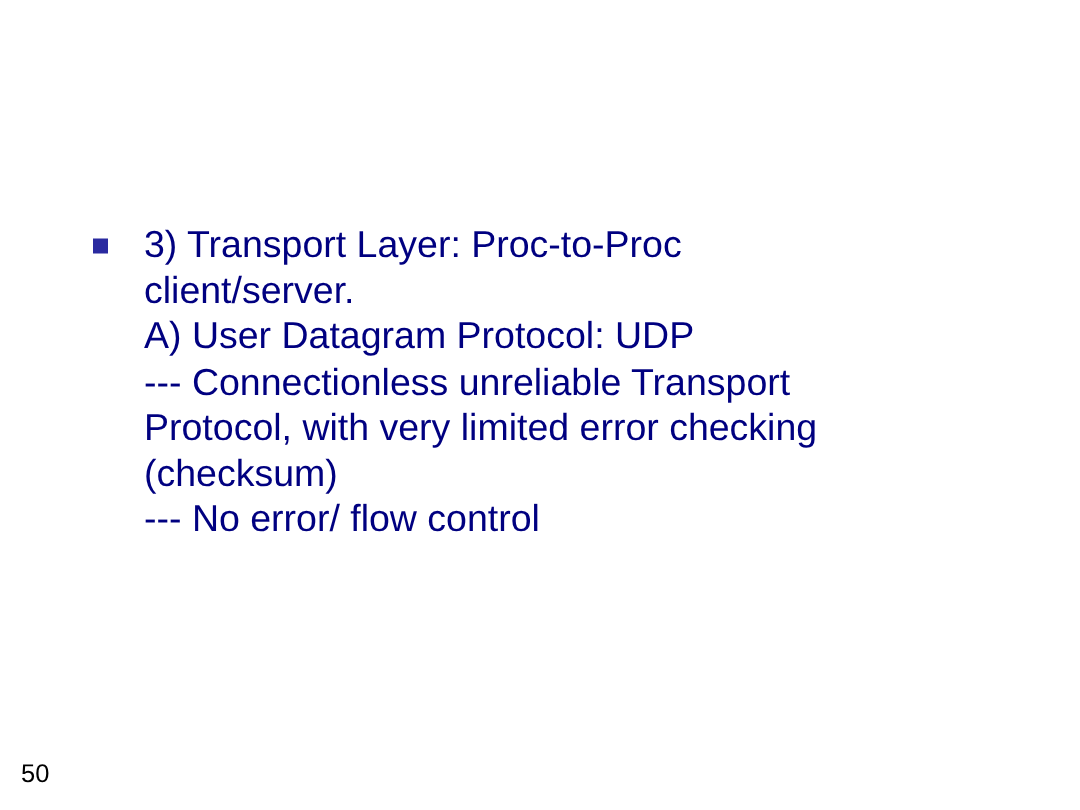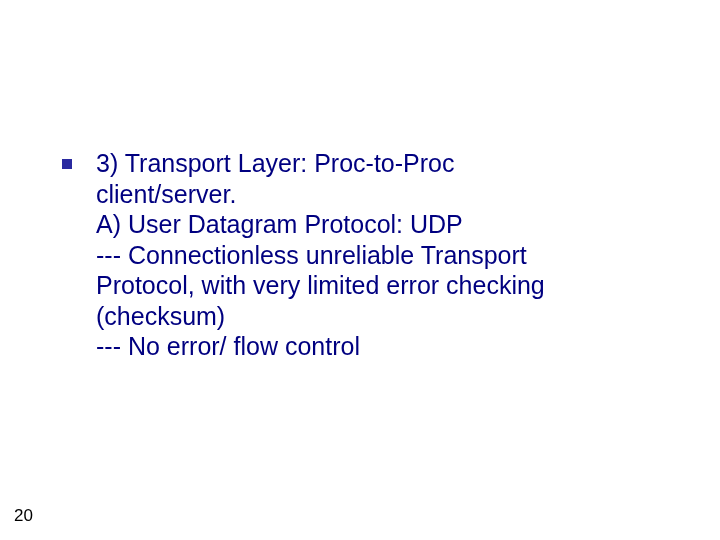--- a/index.html
+++ b/index.html
@@ -58,15 +58,15 @@
     <span class="bullet-icon"></span>
     <span class="bullet-text">3) Transport Layer: Proc-to-Proc
 client/server.
 A) User Datagram Protocol: UDP
 --- Connectionless unreliable Transport
 Protocol, with very limited error checking
 (checksum)
 --- No error/ flow control</span>
   </div>
 
-  <div class="page-number">20</div>
+  <div class="page-number">50</div>
 
 </div>
 
 </body></html>

